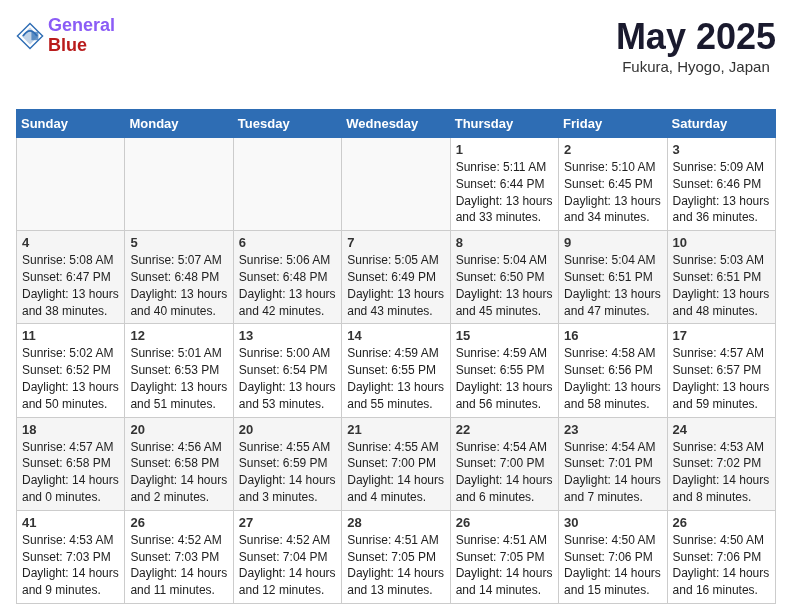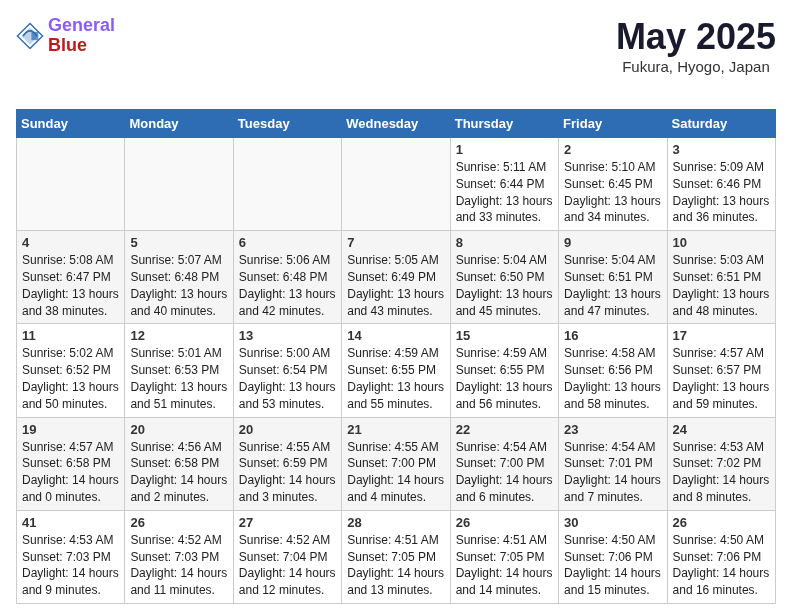--- a/index.html
+++ b/index.html
@@ -202,21 +202,21 @@
           <div class="day-number">16</div>
           <div class="day-info">Sunrise: 4:58 AM<br>Sunset: 6:56 PM<br>Daylight: 13 hours<br>and 58 minutes.</div>
         </td>
         <td>
           <div class="day-number">17</div>
           <div class="day-info">Sunrise: 4:57 AM<br>Sunset: 6:57 PM<br>Daylight: 13 hours<br>and 59 minutes.</div>
         </td>
       </tr>
       <tr>
         <td>
-          <div class="day-number">19</div>
+          <div class="day-number">18</div>
           <div class="day-info">Sunrise: 4:57 AM<br>Sunset: 6:58 PM<br>Daylight: 14 hours<br>and 0 minutes.</div>
         </td>
         <td>
           <div class="day-number">20</div>
           <div class="day-info">Sunrise: 4:56 AM<br>Sunset: 6:58 PM<br>Daylight: 14 hours<br>and 2 minutes.</div>
         </td>
         <td>
           <div class="day-number">20</div>
           <div class="day-info">Sunrise: 4:55 AM<br>Sunset: 6:59 PM<br>Daylight: 14 hours<br>and 3 minutes.</div>
         </td>

